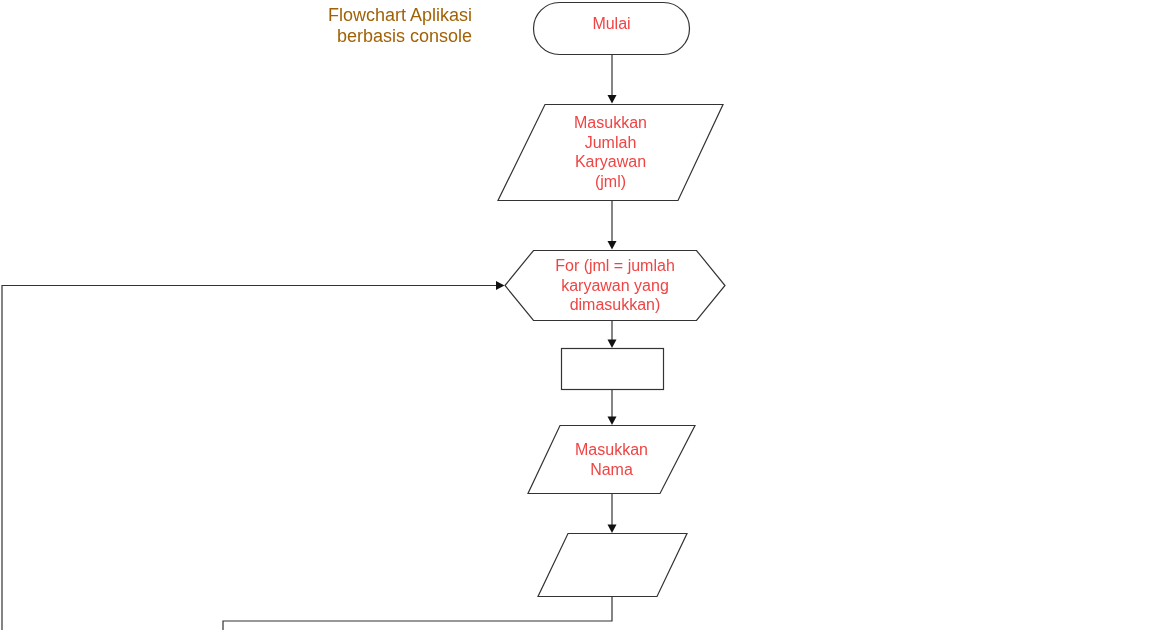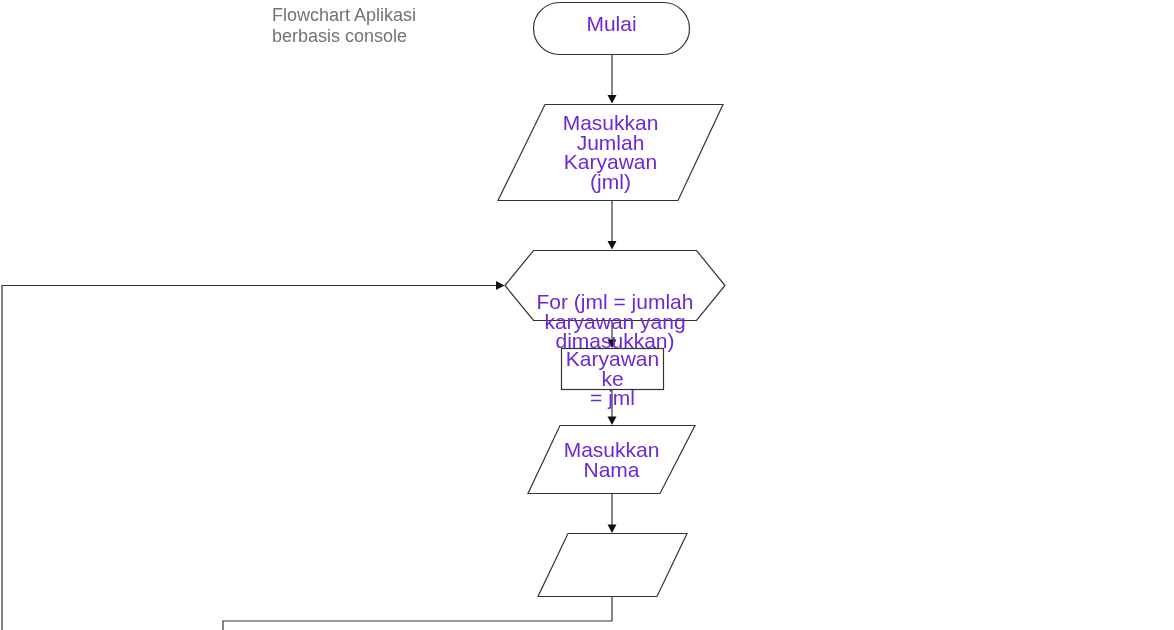--- a/index.html
+++ b/index.html
@@ -18,36 +18,36 @@
     left: 0; top: 0;
     width: 1174px; height: 630px;
   }
   #shapes-svg .shape { fill: none; stroke: #333333; stroke-width: 1.2; }
   #shapes-svg .connector { fill: none; stroke: #333333; stroke-width: 1.2; }
   #shapes-svg .arrowhead { fill: #111111; stroke: none; }
   .label {
     position: absolute;
     text-align: center;
     white-space: pre-line;
-    font-size: 21px;
+    font-size: 16px;
     line-height: 19.5px;
-    color: #6d28d9;
+    color: #ef4444;
   }
   .diagram-title {
     position: absolute;
     left: 272px; top: 5px; width: 200px;
-    text-align: left;
+    text-align: right;
     white-space: pre-line;
     font-size: 18px;
     line-height: 20.5px;
-    color: #737373;
+    color: #a16207;
   }
   .lbl-start          { left: 533px; top: 14px;  width: 157px; }
   .lbl-input-jumlah   { left: 498px; top: 113px; width: 225px; }
-  .lbl-for-loop       { left: 505px; top: 256px; width: 220px; margin-top: 36px; }
+  .lbl-for-loop       { left: 505px; top: 256px; width: 220px; }
   .lbl-karyawan-ke    { left: 561px; top: 349px; width: 103px; }
   .lbl-input-nama     { left: 528px; top: 440px; width: 167px; }
   .lbl-pilih-jabatan  { left: 538px; top: 545px; width: 149px; }
 </style>
 </head>
 <body>
 
 <div id="canvas">
 
   <svg id="shapes-svg" viewBox="0 0 1174 630" xmlns="http://www.w3.org/2000/svg">
@@ -92,20 +92,18 @@
 
   <div class="label lbl-input-jumlah">Masukkan
 Jumlah
 Karyawan
 (jml)</div>
 
   <div class="label lbl-for-loop">For (jml = jumlah
 karyawan yang
 dimasukkan)</div>
 
-  <div class="label lbl-karyawan-ke">Karyawan ke
-= jml</div>
 
   <div class="label lbl-input-nama">Masukkan
 Nama</div>
 
 
 </div>
 
 </body></html>

